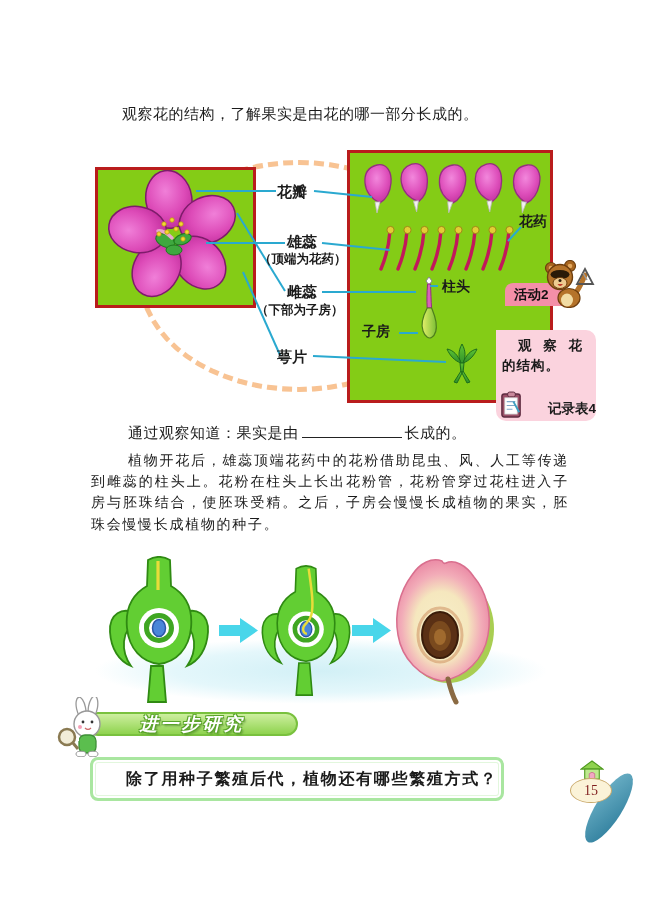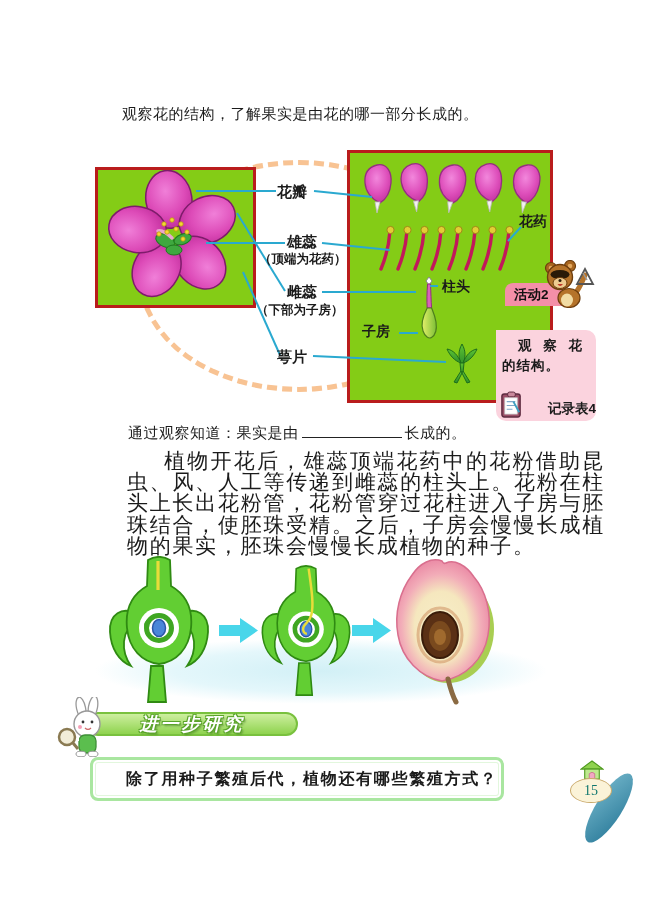--- a/index.html
+++ b/index.html
@@ -37,43 +37,43 @@
   .activity-body { position:absolute; left:0; top:23px; width:100px; height:91px;
     background:#FBD3DE; border-radius:0 10px 10px 10px;margin-top:24px; }
   .activity-line1 { padding:7px 0 0 22px; font-size:13.5px; font-weight:bold; letter-spacing:4px; }
   .activity-line2 { padding:2px 4px 0 6px; font-size:13.5px; font-weight:bold; letter-spacing:1px; }
   .record-row { position:absolute; left:4px; bottom:3px; display:flex; align-items:flex-end;gap:24px; }
   .record-label { font-size:13.5px; font-weight:bold; margin-left:1px; }
   .bear { position:absolute; left:42px; top:-23px; width:58px; height:48px; z-index:5; }
   
   .obs-line { left:90px; top:424px; width:480px; font-size:15px; letter-spacing:.5px; text-indent:38px; }
   .blank { display:inline-block; width:100px; height:14px; border-bottom:1.5px solid #222; margin:0 3px; }
-  .para { left:91px; top:450px; width:478px; font-size:21px; line-height:21.2px;
-    letter-spacing:1.7px; text-align:justify; text-indent:37px;margin-left:36px; }
+  .para { left:91px; top:450px; width:478px; font-size:14px; line-height:21.2px;
+    letter-spacing:1.7px; text-align:justify; text-indent:37px; }
   
   .shadow-ellipse { left:95px; top:638px; width:452px; height:66px; border-radius:50%;
     background:radial-gradient(closest-side,#d2f0f6 0%,#e4f7fb 65%,#ffffff 100%); z-index:1; }
   .fig { z-index:2; }
   
   .banner-pill { left:86px; top:712px; width:212px; height:24px;
     background:linear-gradient(#cdef9f,#8fd34f); border:2px solid #79c13e; border-radius:16px;
     display:flex; align-items:center; justify-content:center; z-index:2; }
   .banner-text { font-size:18px; font-weight:bold; font-style:italic; letter-spacing:3px; color:#fff;
     text-shadow:1px 1px 0 #5aa32a,-1px -1px 0 #5aa32a,1px -1px 0 #5aa32a,-1px 1px 0 #5aa32a,2px 2px 2px rgba(40,90,20,.45); }
   .rabbit { left:57px; top:697px; width:62px; height:60px; z-index:3; }
   .question-box { left:90px; top:757px; width:414px; height:44px;
     border:3px solid #A9E6A0; border-radius:8px;
     box-shadow:inset 0 0 0 2px #ffffff, inset 0 0 0 3px #e2f7dd;
     display:flex; align-items:center; padding-left:33px; background:#fff; }
   .question-text { font-size:16px; font-weight:bold; letter-spacing:1.7px; }
   
   .swoosh { left:573px; top:766px; width:70px; height:84px; z-index:1; }
   .page-badge { left:570px; top:778px; width:42px; height:25px; background:#FBF3D8;
     border:1px solid #C9A96B; border-radius:50%; display:flex; align-items:center; justify-content:center;
-    font-family:"Liberation Serif","DejaVu Serif",serif; font-size:14px; color:#0f766e; z-index:3; }
+    font-family:"Liberation Serif","DejaVu Serif",serif; font-size:14px; color:#7f1d1d; z-index:3; }
   .house { left:580px; top:760px; width:24px; height:20px; z-index:3; }
 </style>
 </head>
 <body>
 
 <div class="page">
 
   <div class="abs intro">观察花的结构，了解果实是由花的哪一部分长成的。</div>
 
   <div class="abs dashed-ellipse"></div>

